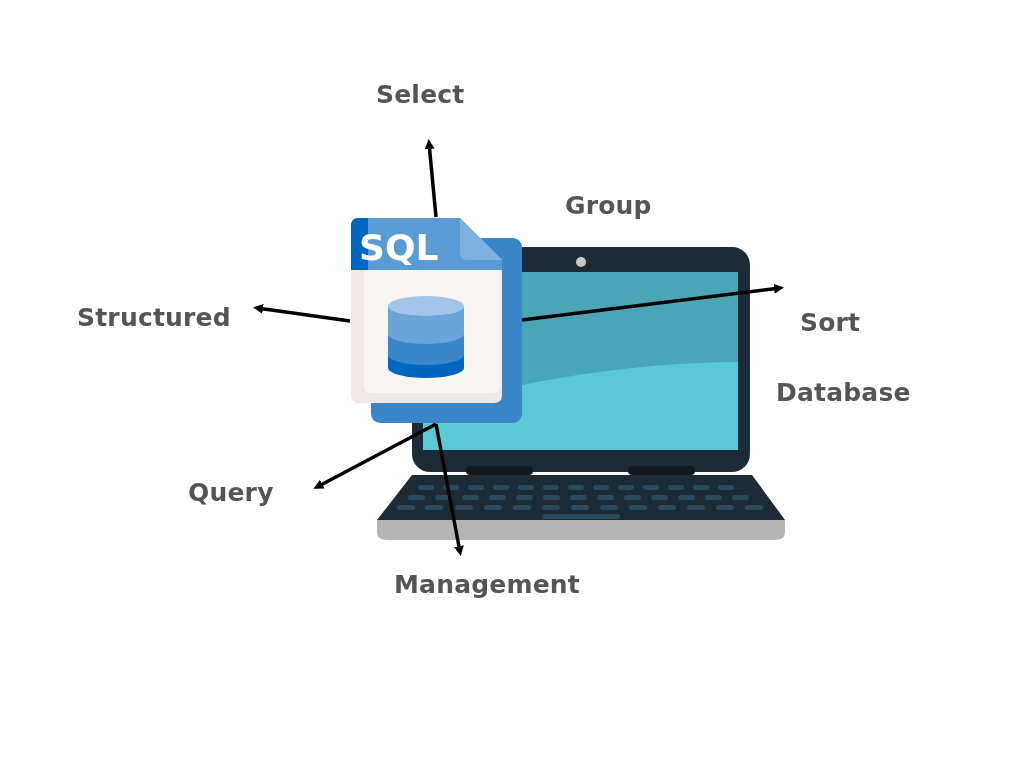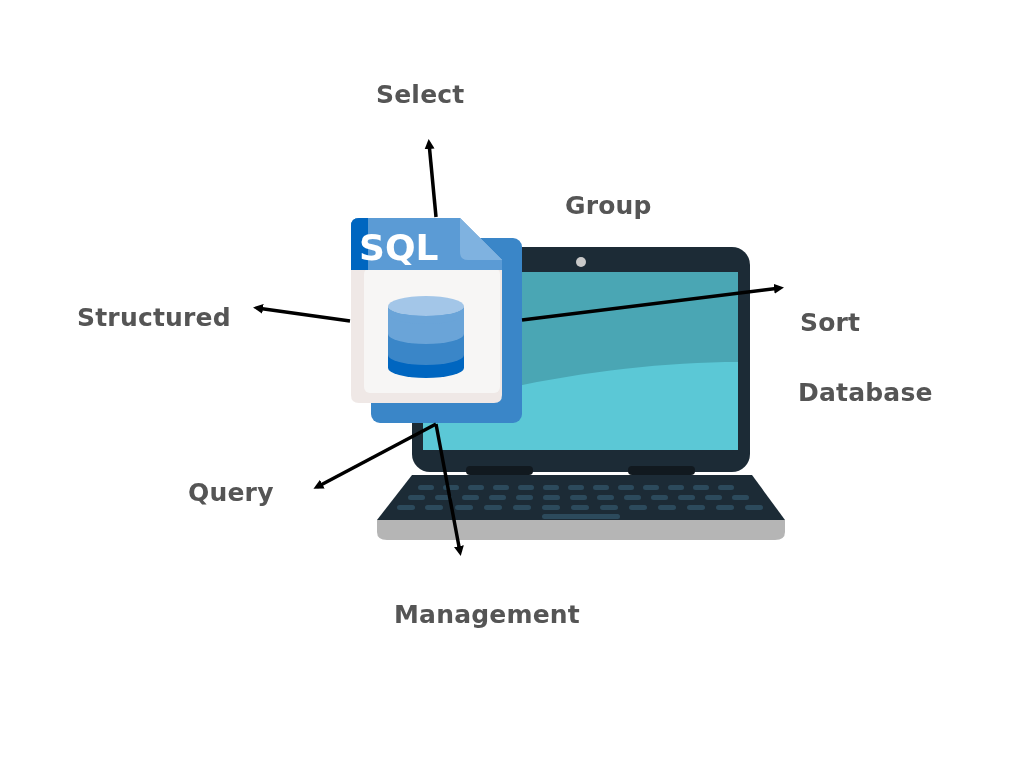--- a/index.html
+++ b/index.html
@@ -93,15 +93,15 @@
     <line x1="522" y1="320" x2="780" y2="288" marker-end="url(#ah)"></line>
     <line x1="436" y1="424" x2="317" y2="487" marker-end="url(#ah)"></line>
     <line x1="436" y1="424" x2="460" y2="552" marker-end="url(#ah)"></line>
   </g>
 </svg>
 
 <div class="label" style="left:376px; top:80px;">Select</div>
 <div class="label" style="left:565px; top:191px;">Group</div>
 <div class="label" style="left:77px; top:303px;">Structured</div>
 <div class="label" style="left:800px; top:272px;margin-top:36px;">Sort</div>
-<div class="label" style="left:798px; top:378px;">Database</div>
+<div class="label" style="left:776px; top:378px;">Database</div>
 <div class="label" style="left:188px; top:478px;">Query</div>
-<div class="label" style="left:394px; top:600px;">Management</div>
+<div class="label" style="left:394px; top:570px;">Management</div>
 
 </body></html>

